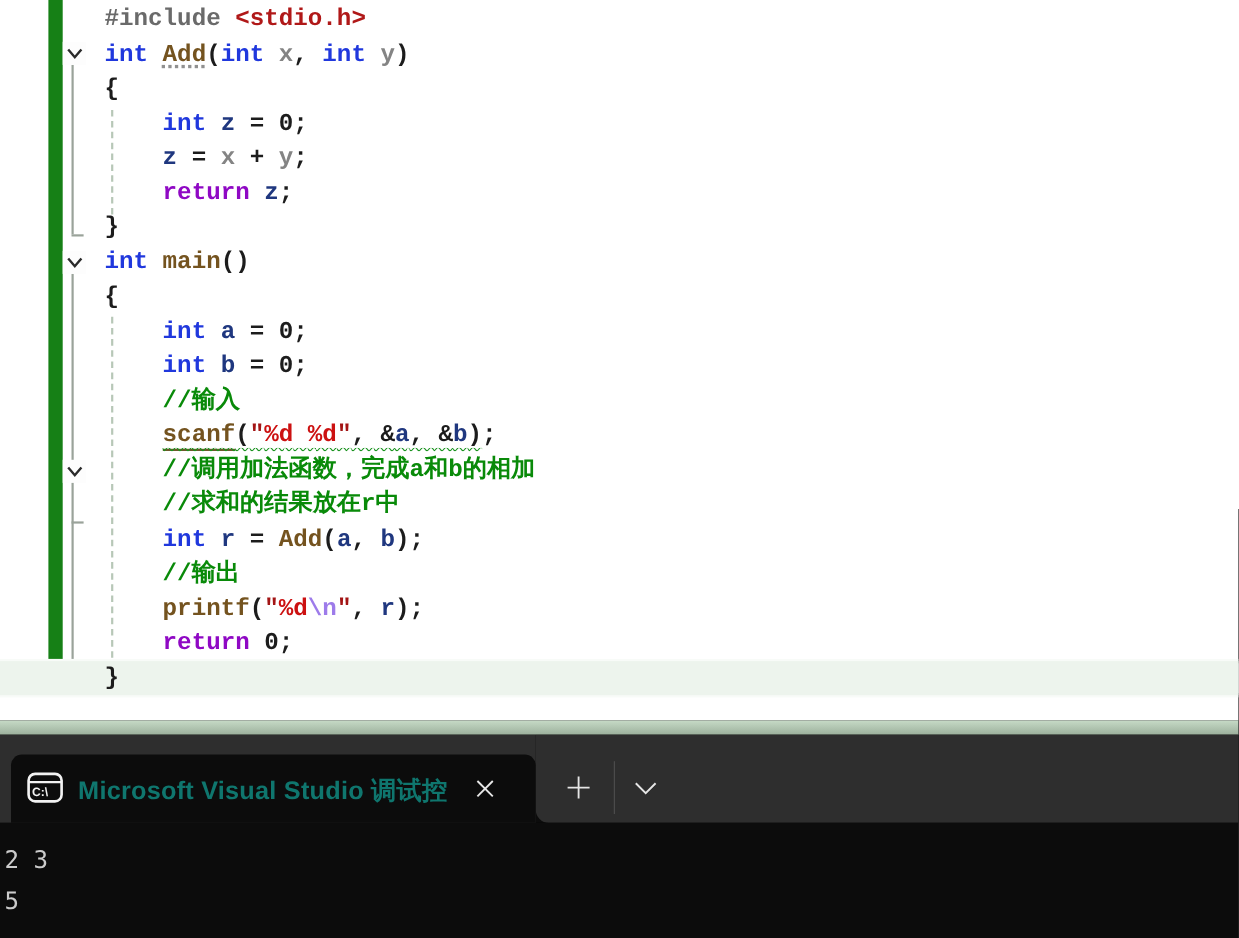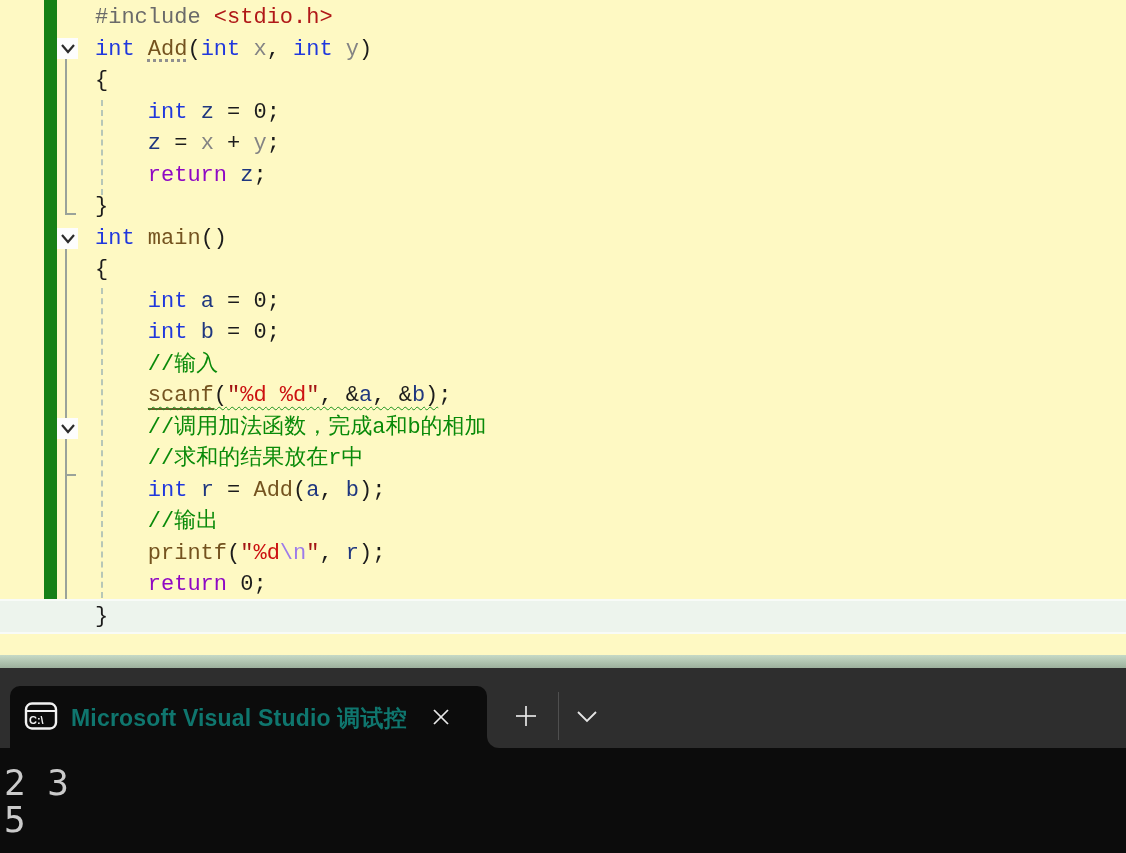--- a/index.html
+++ b/index.html
@@ -1,19 +1,19 @@
 <!DOCTYPE html>
 <html><head>
 <meta charset="utf-8">
 <style>
   html,body{margin:0;padding:0;background:#000;}
   #screen{position:relative;width:1126px;height:853px;overflow:hidden;font-family:"Liberation Sans",sans-serif;}
 
   
-  .editor{position:absolute;left:0;top:0;width:1126px;height:655px;background:#fef9c3;}
+  .editor{position:absolute;left:0;top:0;width:1126px;height:655px;background:#ffffff;font-weight:bold;}
   .change-bar{position:absolute;left:44px;top:0;width:13px;height:632px;background:#168016;}
   .fold-box{position:absolute;left:57px;width:21px;height:21px;background:#fdfdfd;display:flex;align-items:center;justify-content:center;}
   .guide{position:absolute;left:65px;width:0;border-left:2px solid #9aa39a;}
   .guide-tick{position:absolute;left:65px;height:0;border-top:2px solid #9aa39a;width:11px;}
   .indent-guide{position:absolute;left:101px;width:0;border-left:2px dashed #b7c7b7;}
 
   .code{position:absolute;left:0;top:2px;width:1126px;font-family:"Liberation Mono","DejaVu Sans Mono",monospace;font-size:22px;line-height:31.5px;white-space:pre;}
   .code-line{padding-left:95px;height:31.5px;position:relative;}
   .code-line.cur{background:#edf4ed;box-shadow:0 -2px 0 #f8fbf8, 0 2px 0 #f8fbf8;}
   .tok{display:inline;}
@@ -33,21 +33,21 @@
   .strip-b{position:absolute;left:487px;right:0;top:0;height:80px;background:#2e2e2e;border-bottom-left-radius:12px;}
   .term-tab{position:absolute;left:10px;top:18px;width:477px;height:62px;background:#0c0c0c;border-radius:10px 10px 0 0;}
   .tab-icon{position:absolute;left:14px;top:13px;width:34px;height:34px;}
   .tab-title{position:absolute;left:61px;top:0;height:62px;line-height:64px;color:#0f766e;font-size:23px;font-weight:600;letter-spacing:.2px;white-space:nowrap;}
   .tab-close{position:absolute;left:418px;top:18px;width:26px;height:26px;display:flex;align-items:center;justify-content:center;cursor:pointer;}
   .btn-newtab{position:absolute;left:512px;top:702px;width:28px;height:28px;display:flex;align-items:center;justify-content:center;cursor:pointer;}
   .tab-sep{position:absolute;left:558px;top:692px;width:0;height:48px;border-left:1px solid #4f4f4f;}
   .btn-dropdown{position:absolute;left:572px;top:704px;width:30px;height:24px;display:flex;align-items:center;justify-content:center;cursor:pointer;}
 
   .term-body{position:absolute;left:0;top:748px;width:1126px;height:105px;background:#0c0c0c;}
-  .term-out{padding:16px 0 0 4px;font-family:"DejaVu Sans Mono","Liberation Mono",monospace;font-size:36px;line-height:37px;color:#cbcbcb;white-space:pre;}
+  .term-out{padding:16px 0 0 4px;font-family:"DejaVu Sans Mono","Liberation Mono",monospace;font-size:22px;line-height:37px;color:#cbcbcb;white-space:pre;}
 </style>
 </head>
 <body>
 
 <div id="screen">
 
   <div class="editor">
     <div class="change-bar"></div>
 
     <div class="guide" style="top:59px;height:154px;"></div>

